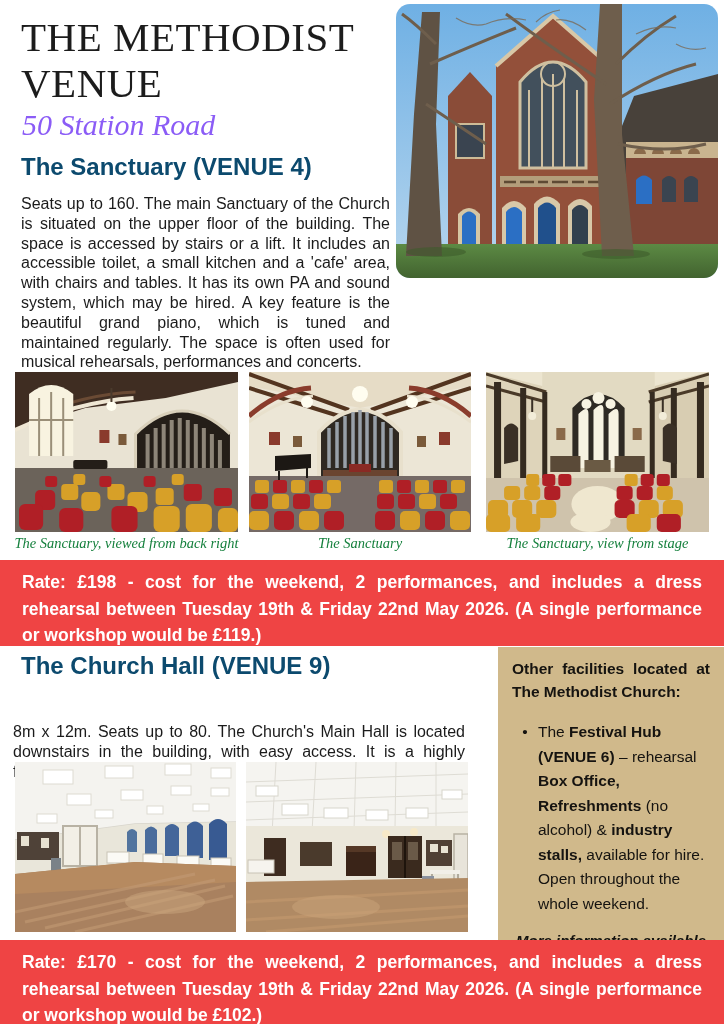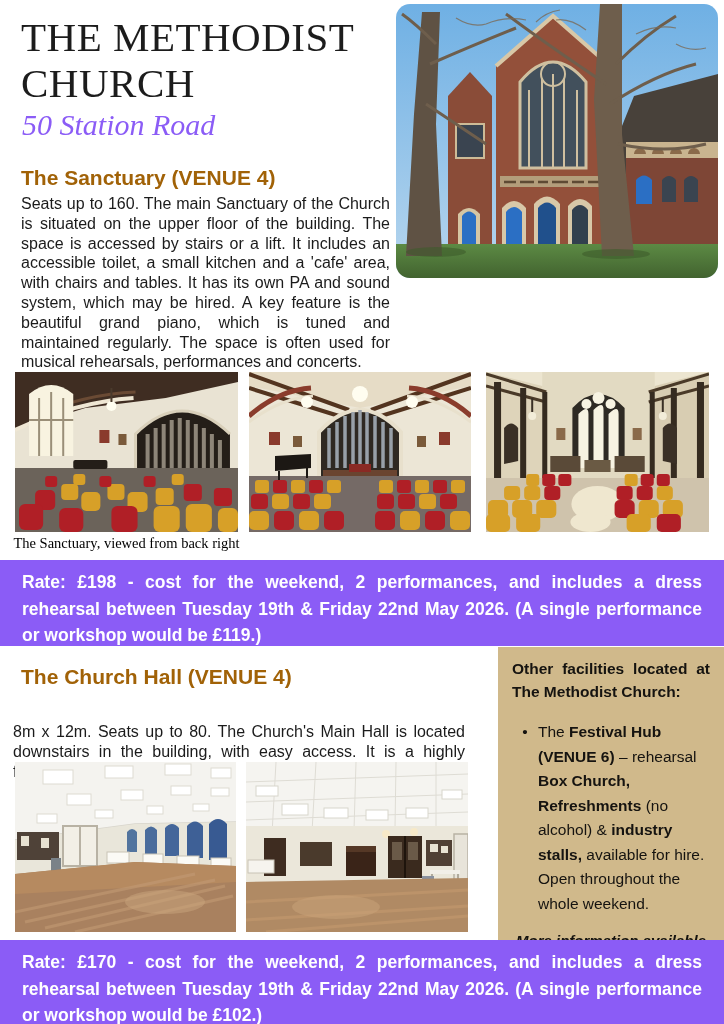--- a/index.html
+++ b/index.html
@@ -14,46 +14,46 @@
     left:21px;top:14px;width:372px;
     font-family:"Liberation Serif",serif;font-size:41px;line-height:1.13;
     color:#1c1c1c;letter-spacing:0.5px;font-weight:400;
   }
   .subtitle{
     left:22px;top:108px;width:372px;
     font-family:"Liberation Serif",serif;font-style:italic;font-size:30px;
     color:#8b5cf6;
   }
   .venue-heading{
-    font-size:21px;font-weight:bold;color:#a16207;margin-top:13px;
+    font-size:24px;font-weight:bold;color:#0c4a6e;
   }
   .v4-heading{left:21px;top:153px;width:372px;}
   .body-text{
     font-size:16px;line-height:19.8px;text-align:justify;color:#1b1b1b;
   }
   .v4-body{left:21px;top:182px;width:369px;margin-top:12px;}
   .photo-note{left:407px;top:283px;width:311px;}
   
   .church-photo{left:396px;top:4px;width:322px;height:274px;border-radius:14px;overflow:hidden;}
   .church-photo svg{display:block;width:100%;height:100%;}
   .photo{overflow:hidden;}
   .photo svg{display:block;width:100%;height:100%;}
   .sp1{left:15px;top:372px;width:223px;height:160px;}
   .sp2{left:249px;top:372px;width:222px;height:160px;}
   .sp3{left:486px;top:372px;width:223px;height:160px;}
   .caption{
-    top:535px;font-family:"Liberation Serif",serif;
-    font-size:14.5px;color:#000000;text-align:center;
+    top:535px;font-family:"Liberation Serif",serif;font-style:italic;
+    font-size:14.5px;color:#15803d;text-align:center;
   }
   .cap1{left:10px;width:233px;}
   .cap2{left:249px;width:222px;}
   .cap3{left:481px;width:233px;}
   
   .banner{
-    left:0;width:724px;background:#8b5cf6;color:#ffffff;
+    left:0;width:724px;background:#ef4444;color:#ffffff;
     font-size:17.5px;font-weight:bold;line-height:26.5px;
     box-sizing:border-box;padding:9px 22px 0 22px;text-align:justify;
   }
   .banner1{top:560px;height:86px;}
   .banner2{top:940px;height:92px;}
   
   .v5-heading{left:21px;top:652px;width:460px;}
   .v5-body{left:13px;top:682px;width:452px;margin-top:40px;}
   .hp1{left:15px;top:762px;width:221px;height:170px;}
   .hp2{left:246px;top:762px;width:222px;height:170px;}
@@ -72,21 +72,21 @@
   .sidebar-footer{
     margin-top:14px;font-size:15px;font-weight:bold;font-style:italic;
     text-align:center;line-height:21px;
   }
 </style>
 </head>
 <body>
 
 <div class="page">
 
-  <div class="abs title">THE METHODIST CHURCH</div>
+  <div class="abs title">THE METHODIST VENUE</div>
   <div class="abs subtitle">50 Station Road</div>
 
   <div class="abs venue-heading v4-heading">The Sanctuary (VENUE 4)</div>
   <div class="abs body-text v4-body">Seats up to 160. The main Sanctuary of the Church is situated on the upper floor of the building. The space is accessed by stairs or a lift. It includes an accessible toilet, a small kitchen and a 'cafe' area, with chairs and tables. It has its own PA and sound system, which may be hired. A key feature is the beautiful grand piano, which is tuned and maintained regularly. The space is often used for musical rehearsals, performances and concerts.</div>
 
   <div class="abs church-photo">
     <svg viewBox="0 0 322 274" preserveAspectRatio="none">
       <defs>
         <linearGradient id="sky" x1="0" y1="0" x2="0" y2="1">
           <stop offset="0" stop-color="#6fb0e4"></stop>
@@ -314,26 +314,28 @@
           <rect x="170" y="142" width="24" height="18" rx="5" fill="#b01f26"></rect>
       </g>
       <line x1="46" y1="26" x2="46" y2="40" stroke="#3a3026" stroke-width="2"></line>
         <circle cx="46" cy="44" r="4" fill="#f2ecd8"></circle>
       <line x1="176" y1="26" x2="176" y2="40" stroke="#3a3026" stroke-width="2"></line>
         <circle cx="176" cy="44" r="4" fill="#f2ecd8"></circle>
     </svg>
   </div>
 
   <div class="abs caption cap1">The Sanctuary, viewed from back right</div>
+  <div class="abs caption cap2">The Sanctuary</div>
+  <div class="abs caption cap3">The Sanctuary, view from stage</div>
 
   <div class="abs banner banner1">
     <span>Rate: £198 - cost for the weekend, 2 performances, and includes a dress rehearsal between Tuesday 19th &amp; Friday 22nd May 2026. (A single performance or workshop would be £119.)</span>
   </div>
 
-  <div class="abs venue-heading v5-heading">The Church Hall (VENUE 4)</div>
+  <div class="abs venue-heading v5-heading">The Church Hall (VENUE 9)</div>
   <div class="abs body-text v5-body">8m x 12m.  Seats up to 80. The Church's Main Hall is located downstairs in the building, with easy access. It is a highly flexible space.</div>
 
   <div class="abs photo hp1">
     <svg viewBox="0 0 221 170" preserveAspectRatio="none">
       <rect width="221" height="170" fill="#efede4"></rect>
       <polygon points="0,0 221,0 221,60 120,62 0,78" fill="#f4f3ef"></polygon>
       <path d="M0 78 L120 62 L221 60" stroke="#d8d5cc" stroke-width="1.5" fill="none"></path>
       <g fill="#ffffff" stroke="#dddbd2" stroke-width="1">
         <rect x="28" y="8" width="30" height="14"></rect>
           <rect x="90" y="4" width="28" height="12"></rect>
@@ -411,21 +413,21 @@
       <polygon points="0,120 222,116 222,170 0,170" fill="#b08a64"></polygon>
       <path d="M0 140 L222 128 M0 158 L222 144 M20 170 L222 154" stroke="#c49a6e" stroke-width="3" opacity="0.6"></path>
       <ellipse cx="90" cy="145" rx="44" ry="12" fill="#caa47a" opacity="0.5"></ellipse>
     </svg>
   </div>
 
   <div class="abs sidebar">
     <div class="sidebar-heading">Other facilities located at The Methodist Church:</div>
     <div class="sidebar-bullet">
       <span class="bullet-dot">•</span>
-      <span><span>The </span><b>Festival Hub (VENUE 6)</b><span> – rehearsal </span><b>Box Church, Refreshments</b><span> (no alcohol) &amp; </span><b>industry stalls,</b><span> available for hire. Open throughout the whole weekend.</span></span>
+      <span><span>The </span><b>Festival Hub (VENUE 6)</b><span> – rehearsal </span><b>Box Office, Refreshments</b><span> (no alcohol) &amp; </span><b>industry stalls,</b><span> available for hire. Open throughout the whole weekend.</span></span>
     </div>
     <div class="sidebar-footer">More information available on page 10.</div>
   </div>
 
   <div class="abs banner banner2">
     <span>Rate: £170 - cost for the weekend, 2 performances, and includes a dress rehearsal between Tuesday 19th &amp; Friday 22nd May 2026.  (A single performance or workshop would be £102.)</span>
   </div>
 
 </div>
 

